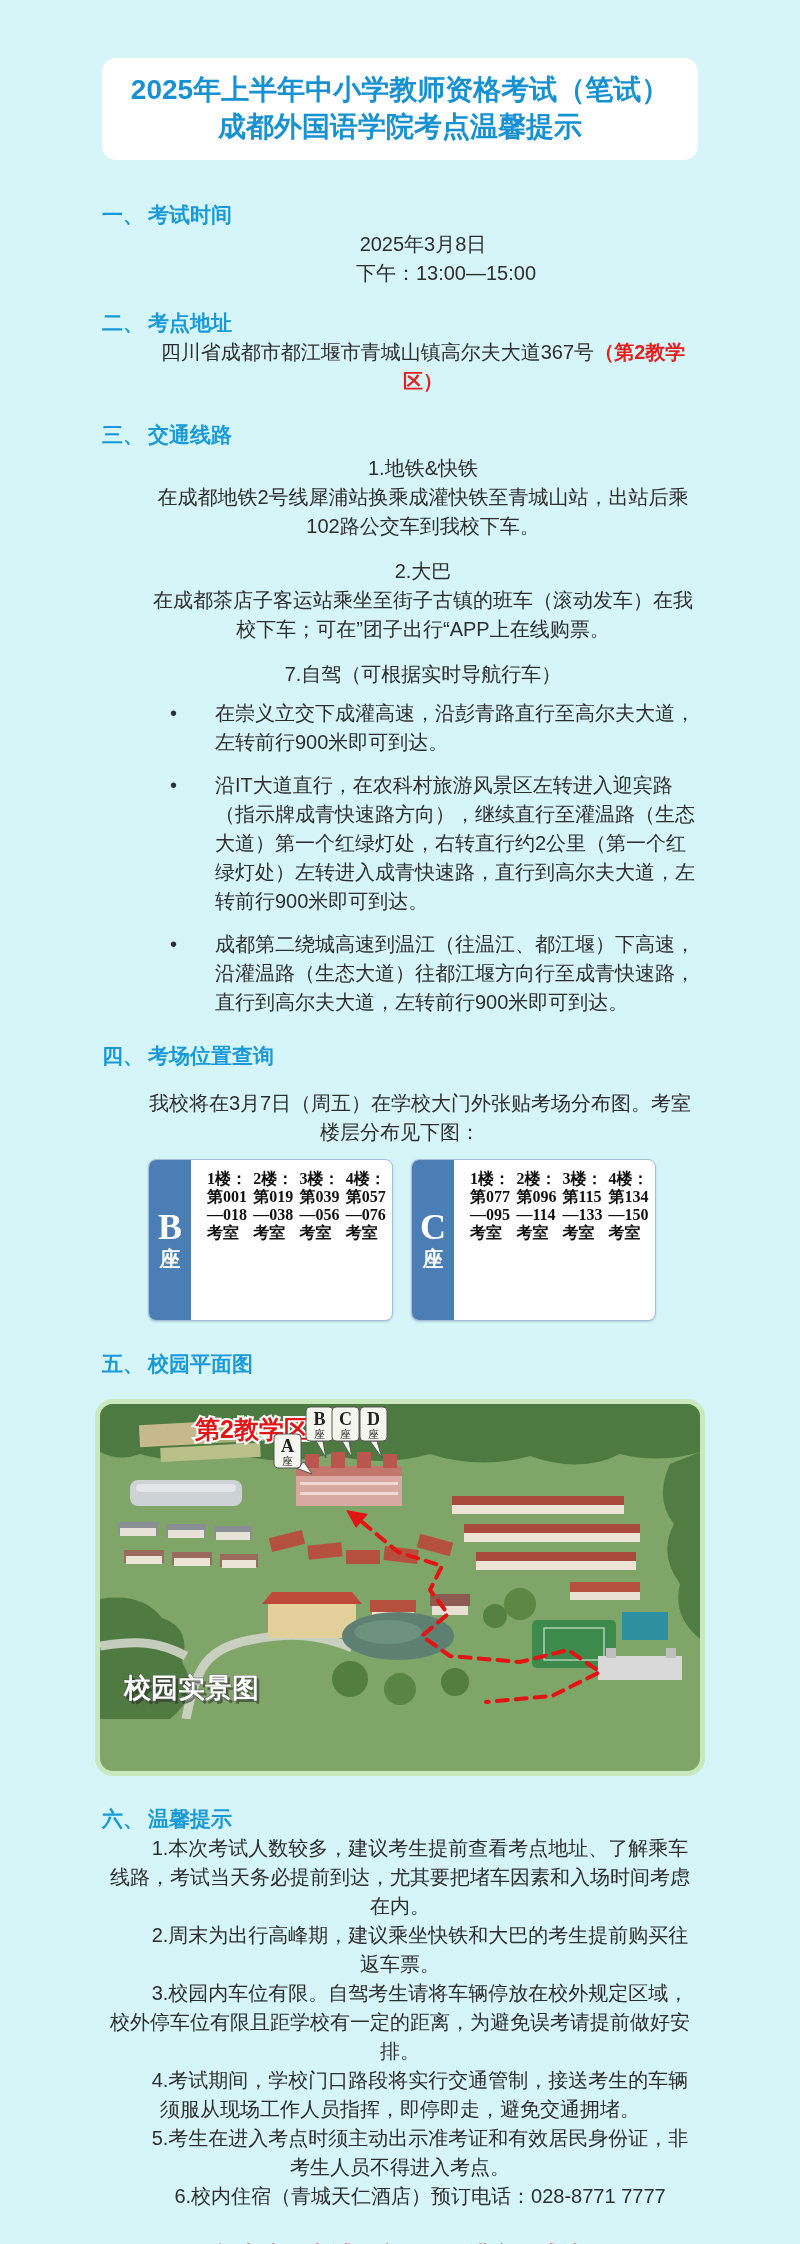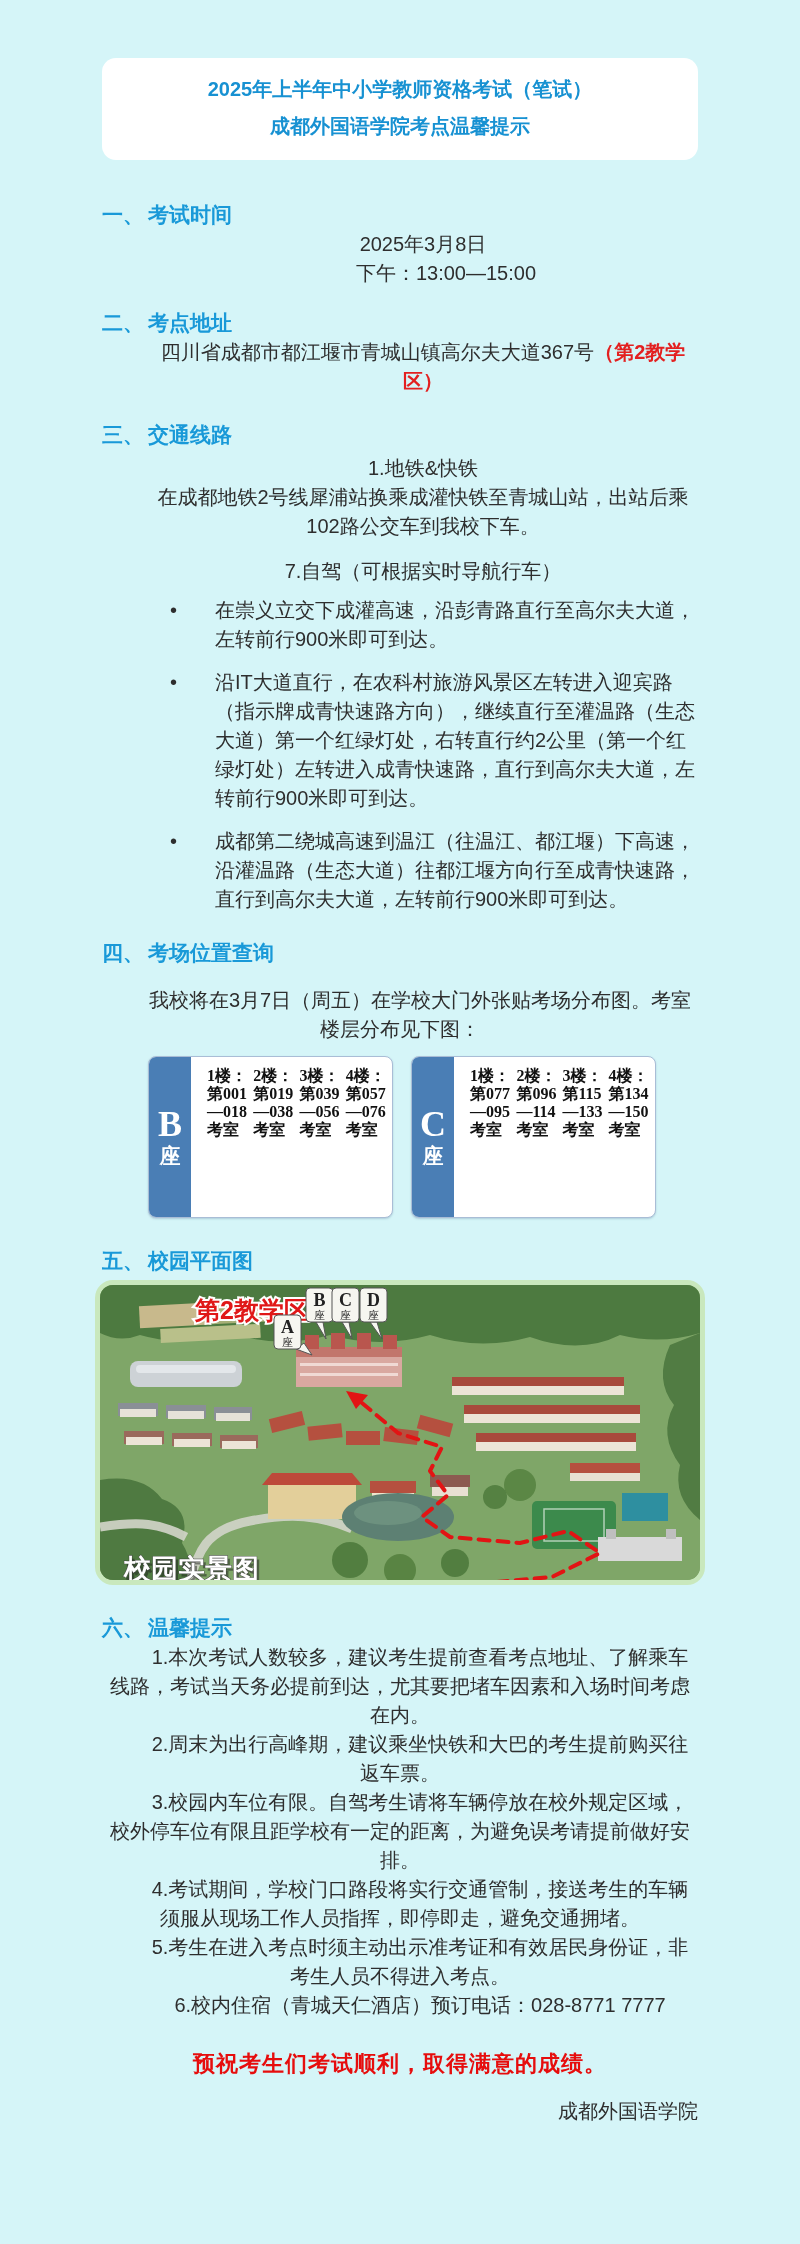--- a/index.html
+++ b/index.html
@@ -6,21 +6,21 @@
   .page{
     width:800px;min-height:2244px;background:#d5f5f8;box-sizing:border-box;
     padding:58px 0 24px;
     font-family:"Liberation Sans","DejaVu Sans",sans-serif;
     color:#2e2e2e;font-size:20px;line-height:29px;
   }
   .header-box{
     margin:0 102px;background:#ffffff;border-radius:14px;
     padding:13px 8px 15px;text-align:center;
   }
-  .title-line{color:#1791d2;font-weight:bold;font-size:20px;line-height:37px;}
+  .title-line{color:#1791d2;font-weight:bold;font-size:28px;line-height:37px;}
   .sec{margin:0 102px;}
   .sec-head{display:flex;color:#1999d8;font-weight:bold;font-size:21px;line-height:30px;}
   .sec-head .num{width:46px;flex:0 0 46px;}
   p{margin:0;text-align:center;}
   .ind1{margin-left:46px;}
   .ind2{margin-left:92px;}
   .red{color:#e32020;font-weight:bold;}
   .blk{margin:16px 0 0 46px;}
   .blk-first{margin-top:4px;}
   ul.routes{list-style:none;margin:10px 0 0 46px;padding:0;}
@@ -40,21 +40,21 @@
   }
   .stripe .letter{font-size:36px;line-height:38px;}
   .stripe .suffix{font-size:21px;line-height:26px;}
   .rows{
     flex:1;display:flex;flex-direction:row;justify-content:space-around;
     padding:10px 0 10px 16px;
     font-family:"Liberation Serif","DejaVu Serif",serif;font-weight:bold;
     font-size:16px;line-height:18px;color:#111;
   }
   .map-frame{
-    width:610px;height:305px;margin:4px 0 0 -7px;
+    width:610px;height:377px;margin:20px 0 0 -7px;
     border:5px solid #c9e8bd;border-radius:18px;overflow:hidden;
     box-sizing:border-box;background:#7fa668;
   }
   .map-frame svg{display:block;width:600px;height:315px;}
   .tip{text-indent:40px;}
   .wish{
     margin-top:26px;text-align:center;color:#e60d0d;
     font-family:"Liberation Serif","DejaVu Serif",serif;
     font-weight:bold;font-size:22px;line-height:36px;letter-spacing:1px;
   }
@@ -90,20 +90,24 @@
   </section>
 
   <section class="sec mt24">
     <div class="sec-head">
       <span class="num">三、</span>
       <span>交通线路</span>
     </div>
     <div class="blk blk-first">
       <p>1.地铁&amp;快铁</p>
       <p>在成都地铁2号线犀浦站换乘成灌快铁至青城山站，出站后乘102路公交车到我校下车。</p>
+    </div>
+    <div class="blk">
+      <p>2.大巴</p>
+      <p>在成都茶店子客运站乘坐至街子古镇的班车（滚动发车）在我校下车；可在”团子出行“APP上在线购票。</p>
     </div>
     <div class="blk">
       <p>7.自驾（可根据实时导航行车）</p>
     </div>
     <ul class="routes">
       <li>在崇义立交下成灌高速，沿彭青路直行至高尔夫大道，左转前行900米即可到达。</li>
       <li>沿IT大道直行，在农科村旅游风景区左转进入迎宾路（指示牌成青快速路方向），继续直行至灌温路（生态大道）第一个红绿灯处，右转直行约2公里（第一个红绿灯处）左转进入成青快速路，直行到高尔夫大道，左转前行900米即可到达。</li>
       <li>成都第二绕城高速到温江（往温江、都江堰）下高速，沿灌温路（生态大道）往都江堰方向行至成青快速路，直行到高尔夫大道，左转前行900米即可到达。</li>
     </ul>
   </section>

